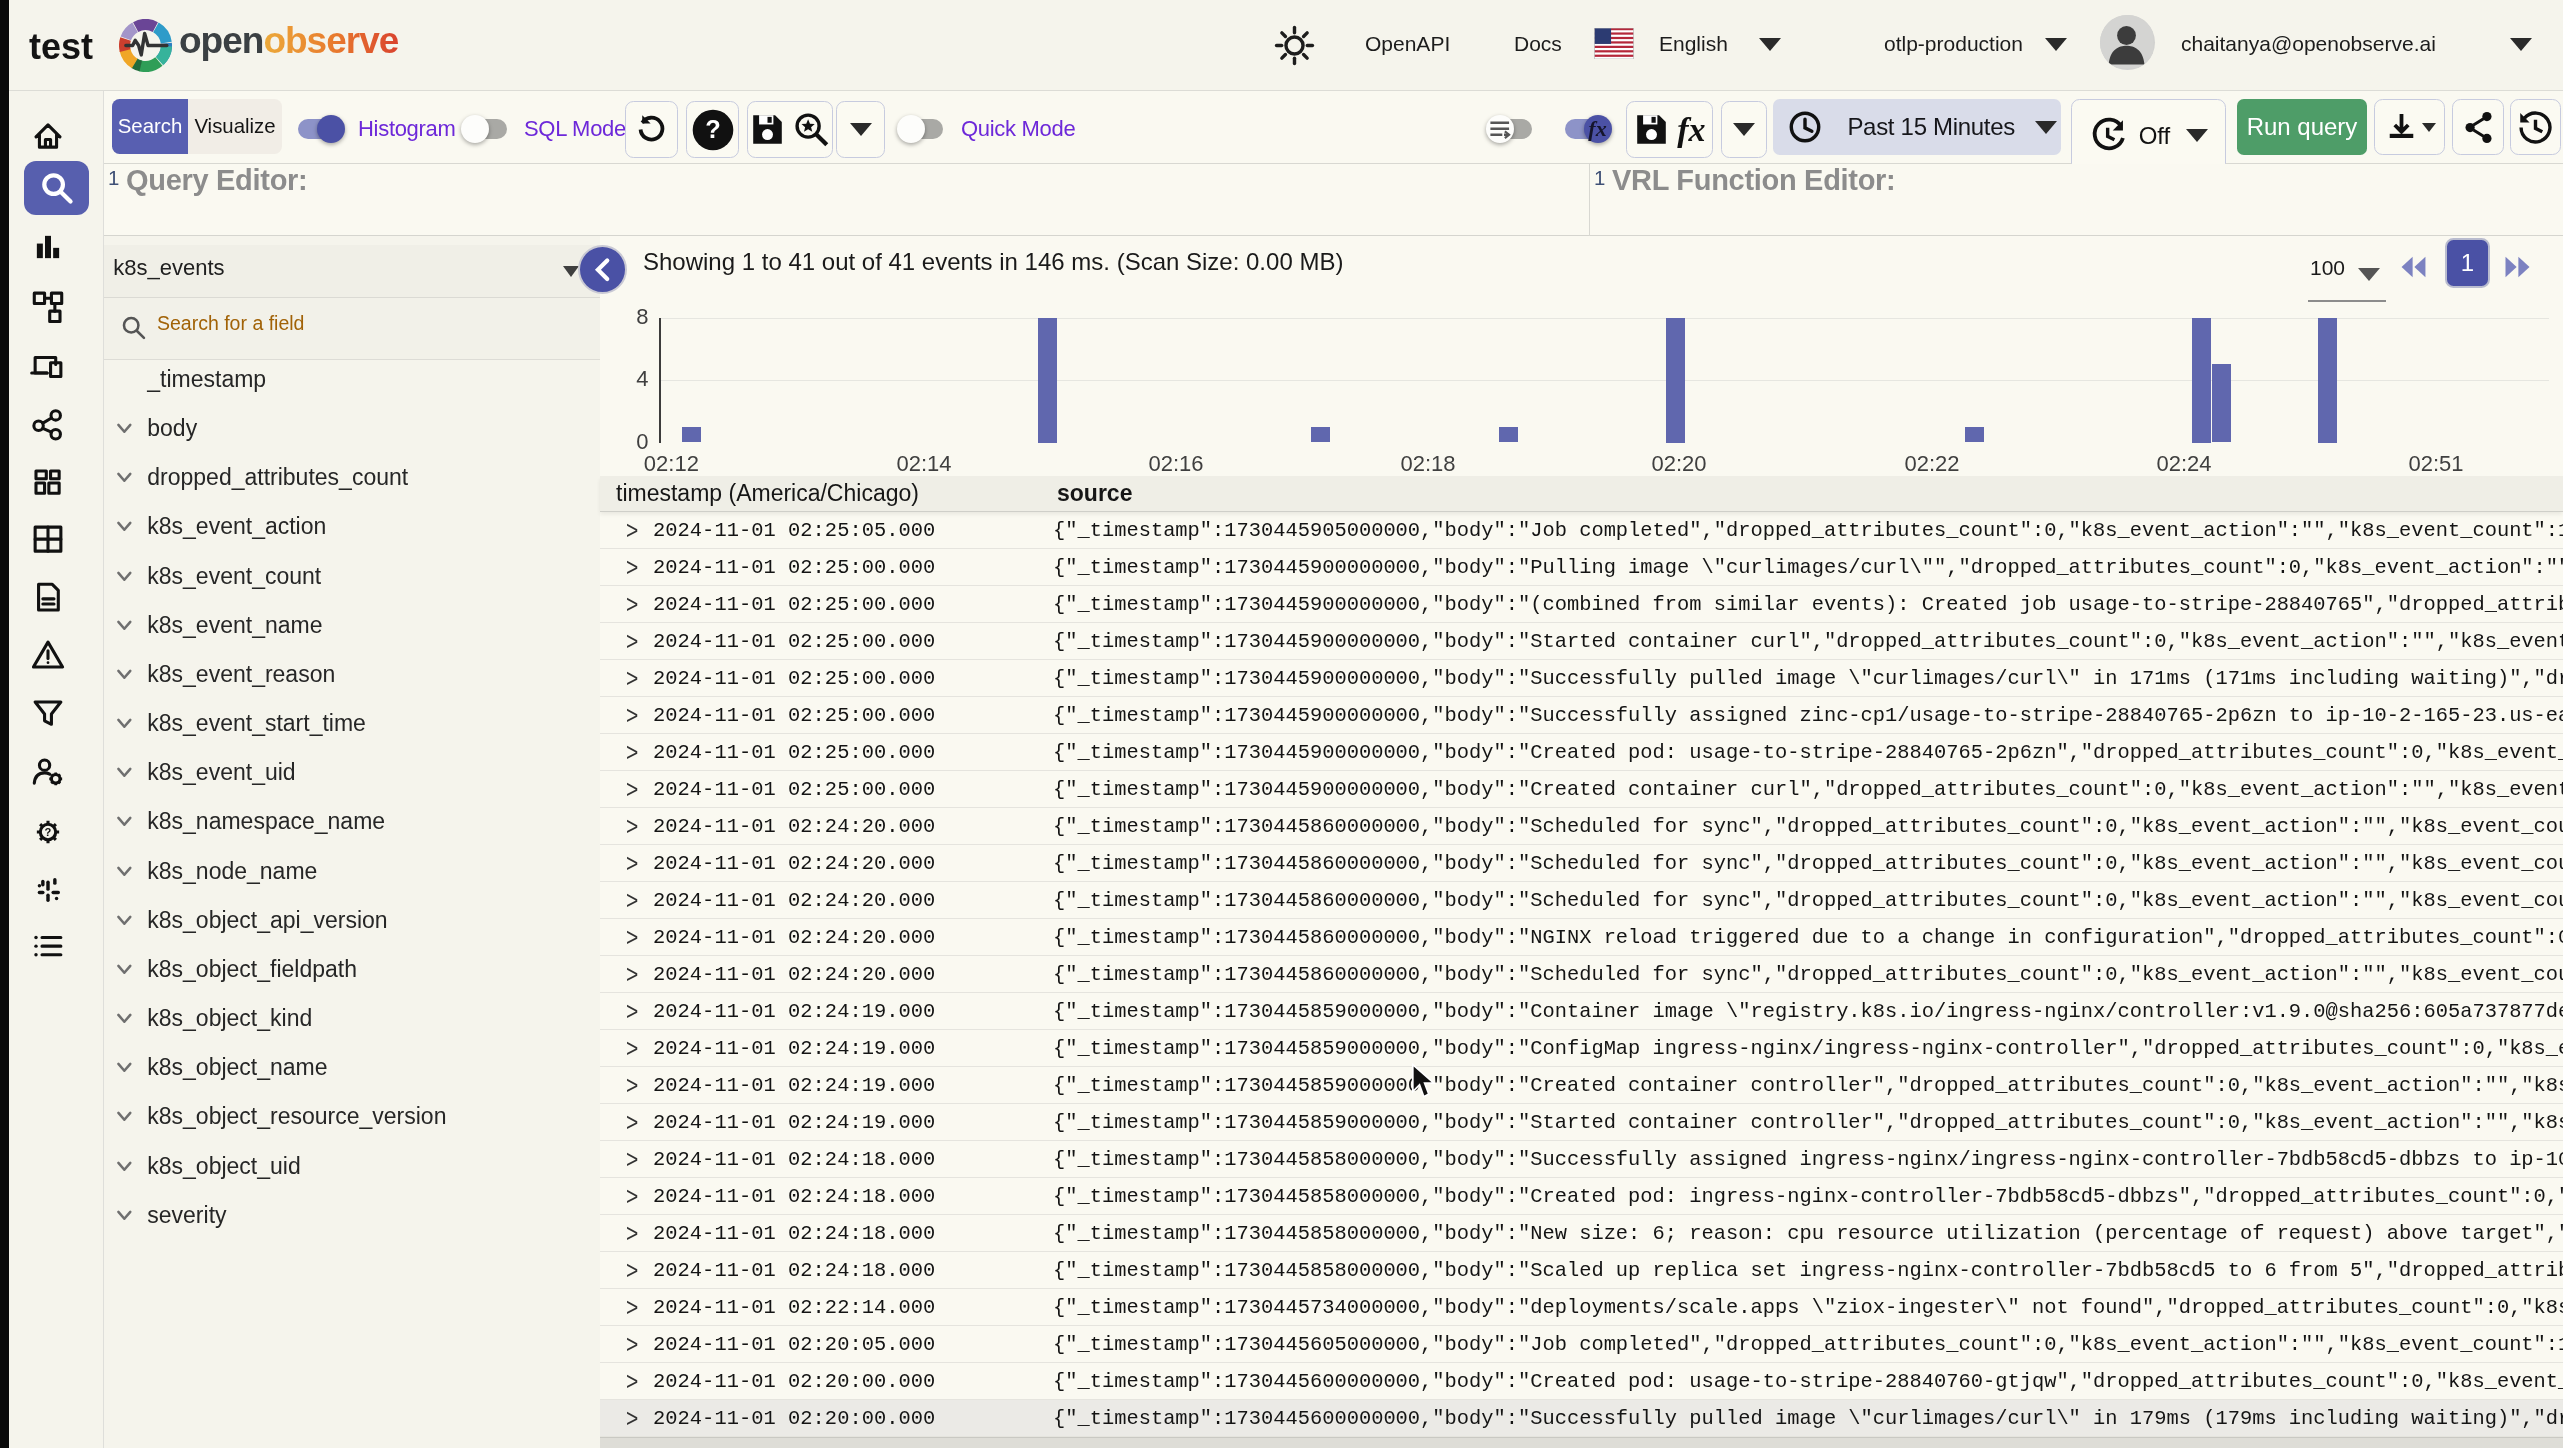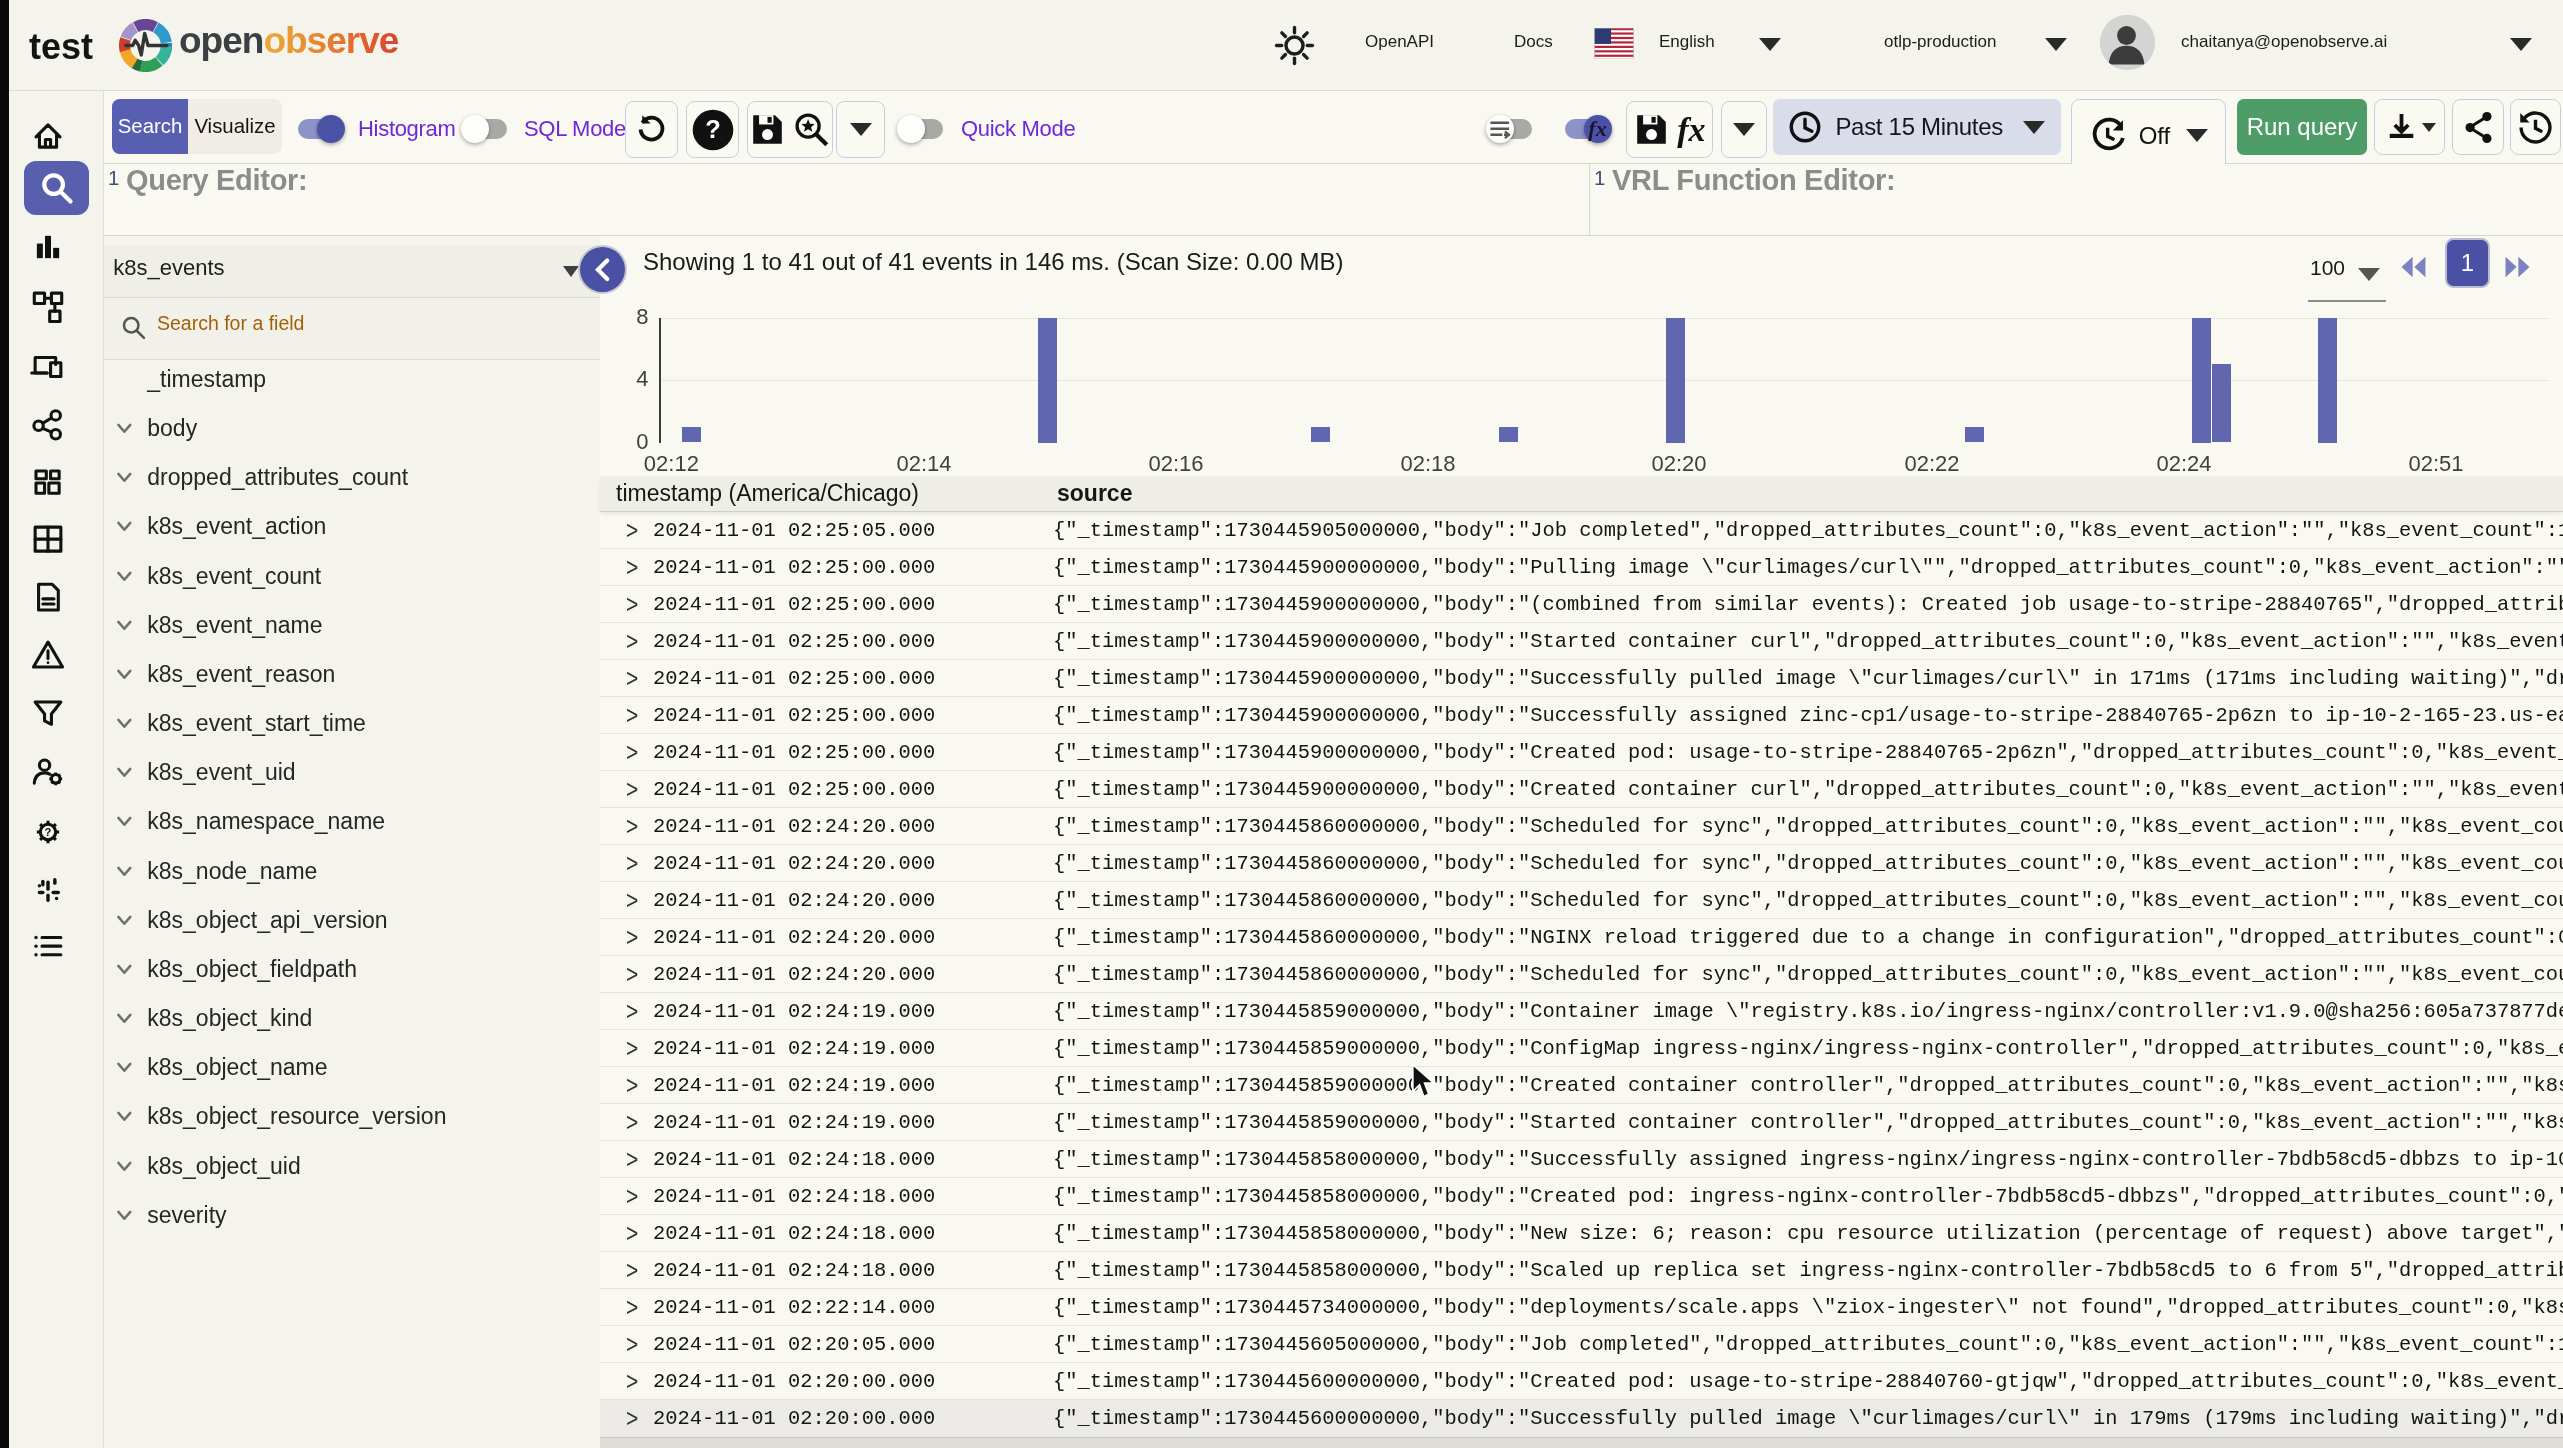--- a/index.html
+++ b/index.html
@@ -1,20 +1,20 @@
 <!DOCTYPE html>
 <html style="font-size:13.6px"><head><meta charset="utf-8"><style>
 *{margin:0;padding:0;box-sizing:border-box}
 html,body{width:2563px;height:1449px;overflow:hidden;background:#f5f4ec;font-family:"Liberation Sans",sans-serif;position:relative}
 .abs{position:absolute}
 .blackedge{left:0;top:0;width:8.5px;height:1449px;background:#0a0a0a;z-index:50}
 
 .header{left:8.5px;top:0;width:2555px;height:91px;background:#f5f4ec;border-bottom:0.8px solid #dcdcd6}
 .testlbl{left:29px;top:25.5px;font-size:36px;font-weight:700;color:#141414}
-.hitem{top:32px;font-size:17px;color:#1c1c1c;white-space:nowrap}
+.hitem{top:32px;font-size:21px;color:#1c1c1c;white-space:nowrap}
 .caret{width:0;height:0;border-left:11px solid transparent;border-right:11px solid transparent;border-top:13.6px solid #2a2a2a}
 .avatar{width:55px;height:55px;border-radius:50%;background:#d2d2d0;overflow:hidden}
 
 .nav{left:8.5px;top:91px;width:95px;height:1358px;background:#f5f4ec;border-right:0.8px solid #dededa}
 .navic{left:0px;width:95px;height:39px;display:flex;align-items:center;justify-content:center}
 .searchsel{left:24px;top:161px;width:65px;height:54px;background:#575fae;border-radius:12px;display:flex;align-items:center;justify-content:center}
 
 .toolbar{left:104px;top:91px;width:2460px;height:73px;background:#faf9f1;border-bottom:0.8px solid #d8d8d2}
 .tabs{left:8.5px;top:8.5px;height:55px;border-radius:7.6px;overflow:hidden;display:flex}
 .tab1{width:76px;background:#585fb1;color:#fff;font-size:20.4px;display:flex;align-items:center;justify-content:center}
@@ -296,21 +296,21 @@
     <span style="font-family:'Liberation Serif',serif;font-style:italic;font-weight:700;font-size:34px;color:#111;line-height:1">fx</span>
   </div>
 <div class="tbtn" style="left:1721px;top:101px;width:46px;height:57px">
     <div class="caret" style="border-left-width:11px;border-right-width:11px;border-top-width:13.6px"></div>
   </div>
 <div class="timebtn" style="left:1773px;top:99px;width:288px;height:56px">
   <span style="margin-left:14.4px;height:36px"><svg style="" width="36" height="36" viewBox="0 0 42 42">
         <circle cx="21" cy="21" r="16" stroke="#111" stroke-width="4" fill="none"></circle>
         <path d="M21 12 V22 L29 26" stroke="#111" stroke-width="4" fill="none" stroke-linecap="round"></path>
       </svg></span>
-    <span style="margin-left:12px;white-space:nowrap;letter-spacing:-0.3px">Past 15 Minutes</span>
+    <span style="margin-left:24px;white-space:nowrap;letter-spacing:-0.3px">Past 15 Minutes</span>
   <span class="caret" style="margin-left:20.4px;border-left-width:11px;border-right-width:11px;border-top-width:13.6px"></span>
 </div>
 <div class="tbtn" style="left:2071px;top:99px;width:155px;height:73px;gap:0">
   <svg style="" width="39" height="39" viewBox="0 0 46 46">
       <path d="M38 12 A17 17 0 1 0 40 26" stroke="#111" stroke-width="4.5" fill="none"></path>
       <path d="M40 5 V17 H28 Z" fill="#111"></path>
       <path d="M22 14 V24 L30 28" stroke="#111" stroke-width="4" fill="none"></path>
     </svg>
     <span style="font-size:24px;color:#111;margin-left:10.2px">Off</span>
   <span class="caret" style="margin-left:15.3px;border-left-width:11px;border-right-width:11px;border-top-width:13.6px"></span>

